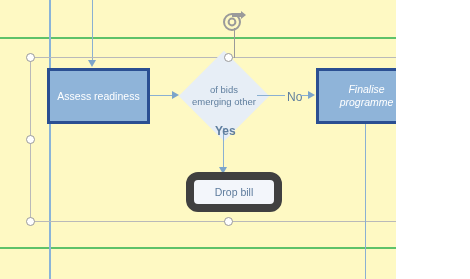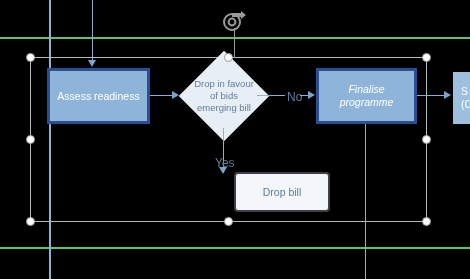--- a/index.html
+++ b/index.html
@@ -2,24 +2,24 @@
 <html><head>
 <meta charset="utf-8">
 <style>
   html, body {
     margin: 0;
     padding: 0;
     background: #ffffff;
   }
   #canvas {
     position: relative;
-    width: 470px;
+    width: 396px;
     height: 279px;
     overflow: hidden;
-    background: #000000;
+    background: #fef9c3;
     font-family: "Liberation Sans", sans-serif;
   }
 
   
   .guide-h {
     position: absolute;
     left: 0;
     width: 470px;
     height: 2px;
     background: #5ec26a;
@@ -62,25 +62,24 @@
     display: flex;
     align-items: center;
     justify-content: center;
     text-align: center;
     color: #ffffff;
     font-size: 10.5px;
     line-height: 13px;
     padding: 2px;
   }
   .proc-box.plain {
-    border: 2px solid #404040;
+    border: 8px solid #404040;
     background: #f3f6fb;
-    border-radius: 4px;
+    border-radius: 12px;
     color: #5d7b9c;
-    margin-left: 48px;
   }
   .proc-box.noborder {
     border: none;
     background: #9cc0de;
     color: #ffffff;
   }
 
   .diamond {
     position: absolute;
     background: #e7eef6;
@@ -160,32 +159,31 @@
     <div>
       <span>Assess readiness</span><br>
     </div>
   </div>
 
   <div class="conn-h" style="left:150px; top:95px; width:24px;"></div>
   <div class="arrow-r" style="left:172px; top:91px;"></div>
 
   <div class="diamond" style="left:192px; top:64px; width:64px; height:64px;"></div>
   <div class="diamond-label" style="left:178px; top:70px; width:92px; height:52px;">
-    <span>Drop in favour</span>
     <span>of bids</span>
-    <span>emerging bill</span>
+    <span>emerging other</span>
   </div>
 
   <div class="conn-h" style="left:257px; top:95px; width:28px;"></div>
   <div class="edge-label" style="left:287px; top:90px;">No</div>
   <div class="conn-h" style="left:300px; top:95px; width:10px;"></div>
   <div class="arrow-r" style="left:308px; top:91px;"></div>
 
   <div class="conn-v" style="left:223px; top:128px; height:44px;"></div>
-  <div class="edge-label" style="left:215px; top:156px;">Yes</div>
+  <div class="edge-label" style="left:215px; top:124px;font-weight:bold;">Yes</div>
   <div class="arrow-d" style="left:219px; top:167px;"></div>
 
   <div class="proc-box" style="left:316px; top:68px; width:101px; height:56px;font-style:italic;">
     <span>Finalise programme</span>
   </div>
 
   <div class="conn-h" style="left:417px; top:95px; width:30px;"></div>
   <div class="arrow-r" style="left:444px; top:91px;"></div>
 
   <div class="proc-box noborder" style="left:453px; top:72px; width:40px; height:52px; justify-content:flex-start; padding-left:8px;">

